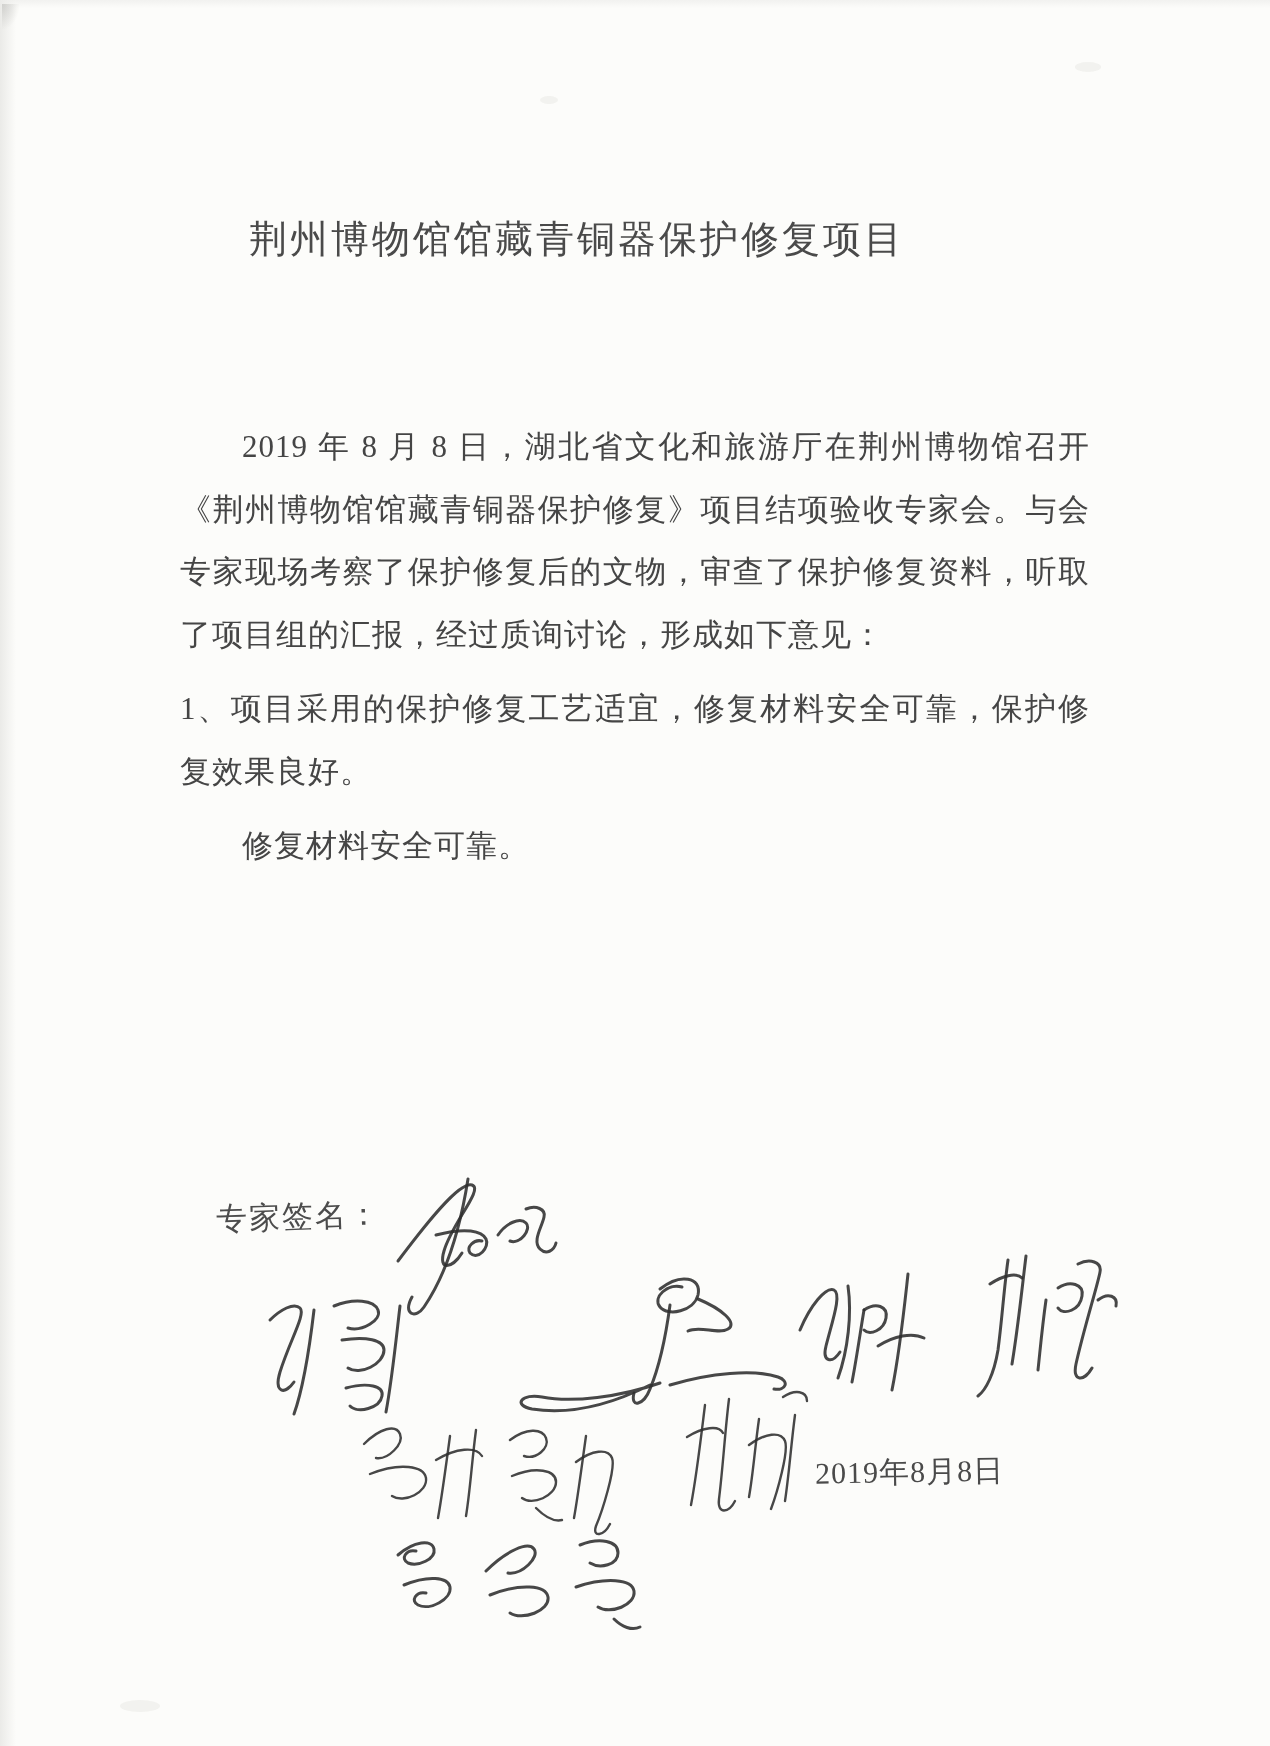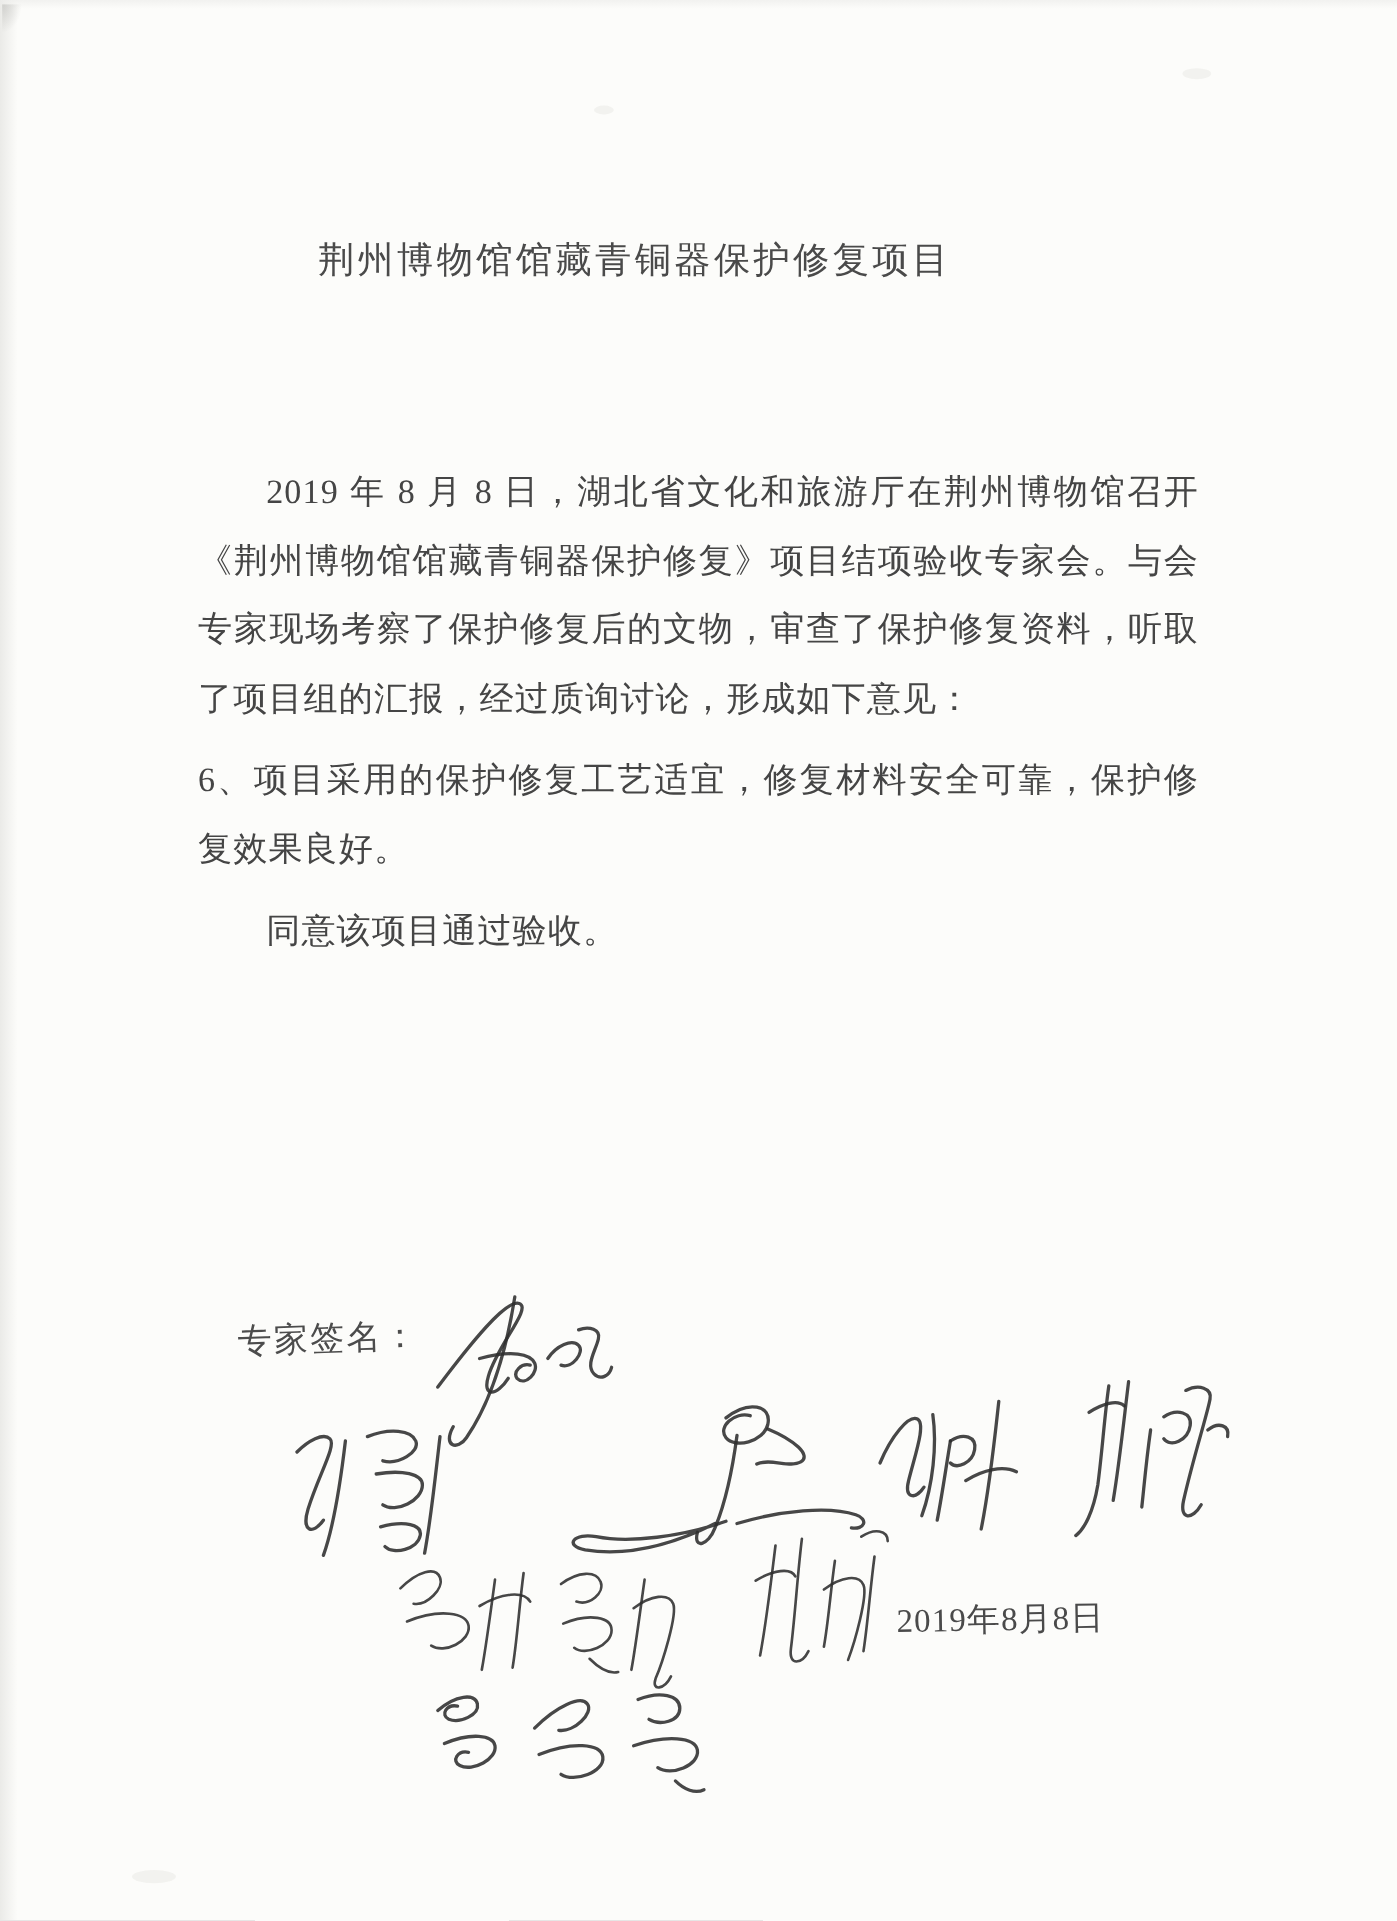--- a/index.html
+++ b/index.html
@@ -18,21 +18,21 @@
   .edge-top{position:absolute;left:0;top:0;right:0;height:8px;
     background:linear-gradient(180deg,#ededeb,rgba(252,252,250,0));opacity:.7;}
   .corner-mark{position:absolute;left:2px;top:4px;width:18px;height:26px;
     background:radial-gradient(ellipse at left top,#c9c9c6,rgba(252,252,250,0) 70%);opacity:.8;}
   .smudge{position:absolute;border-radius:50%;background:#e9e9e6;opacity:.55;}
 
   .doc-title{
     position:absolute;left:168px;width:934px;
     text-align:center;
     transform:translateX(-58px);
-    font-size:33px;letter-spacing:3px;color:#4a4a4a;
+    font-size:38px;letter-spacing:3px;color:#4a4a4a;
     white-space:nowrap;
   }
   .title-1{top:214px;}
   .title-2{top:286px;}
 
   .bodytext{
     position:absolute;left:168px;top:404px;width:934px;
     font-size:31px;line-height:62.5px;
     text-align:justify;text-justify:inter-character;
     letter-spacing:1px;color:#454545;
@@ -65,22 +65,22 @@
   <div class="edge-top"></div>
   <div class="corner-mark"></div>
   <div class="smudge" style="left:1075px;top:62px;width:26px;height:10px;"></div>
   <div class="smudge" style="left:540px;top:96px;width:18px;height:8px;"></div>
   <div class="smudge" style="left:120px;top:1700px;width:40px;height:12px;"></div>
 
   <div class="doc-title title-1">荆州博物馆馆藏青铜器保护修复项目</div>
 
   <div class="bodytext">
     <p class="indent">2019 年 8 月 8 日，湖北省文化和旅游厅在荆州博物馆召开《荆州博物馆馆藏青铜器保护修复》项目结项验收专家会。与会专家现场考察了保护修复后的文物，审查了保护修复资料，听取了项目组的汇报，经过质询讨论，形成如下意见：</p>
-    <p>6、项目采用的保护修复工艺适宜，修复材料安全可靠，保护修复效果良好。</p>
-    <p class="indent">同意该项目通过验收。</p>
+    <p>1、项目采用的保护修复工艺适宜，修复材料安全可靠，保护修复效果良好。</p>
+    <p class="indent">修复材料安全可靠。</p>
   </div>
 
   <div class="sign-label">专家签名：</div>
 
   <div class="sig" style="left:340px;top:1165px;">
     <svg width="220" height="160" viewBox="0 0 220 160">
       <path d="M58 96 C88 56 120 16 132 20 C144 24 112 58 104 86 C98 106 112 104 122 88"></path>
       <path d="M128 14 C122 52 110 104 84 142 C76 154 62 150 72 132"></path>
       <path d="M96 70 C126 62 142 66 146 74 C150 82 138 96 130 88 C126 82 134 74 142 76"></path>
       <path d="M158 70 C166 58 180 52 186 58 C192 64 180 80 170 76"></path>

